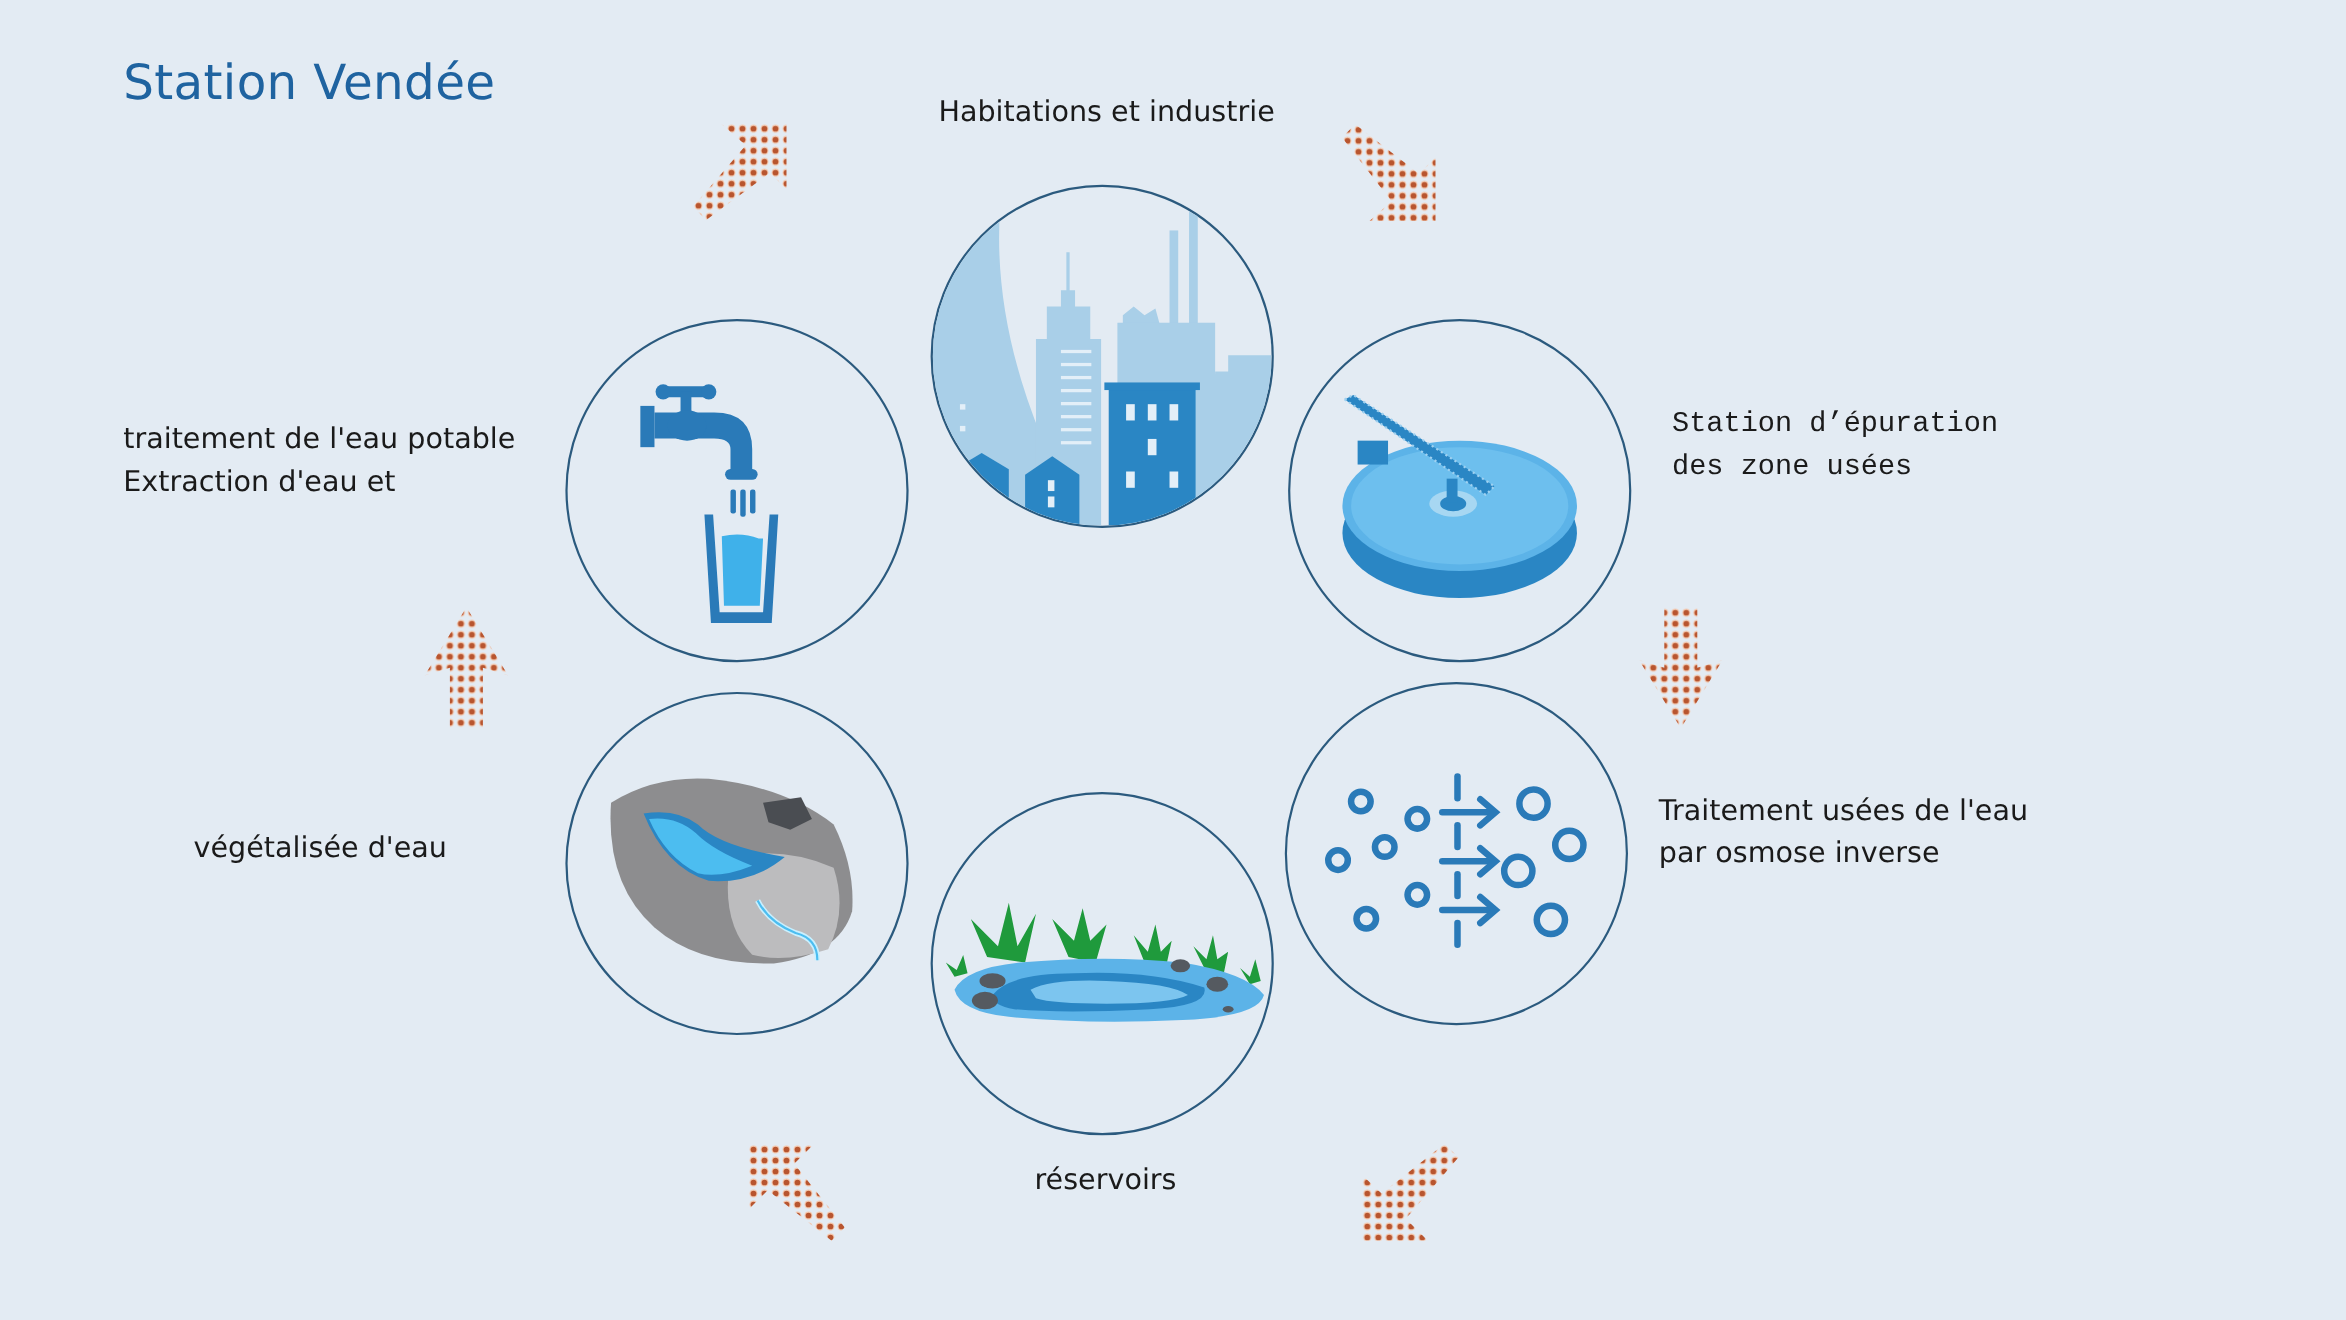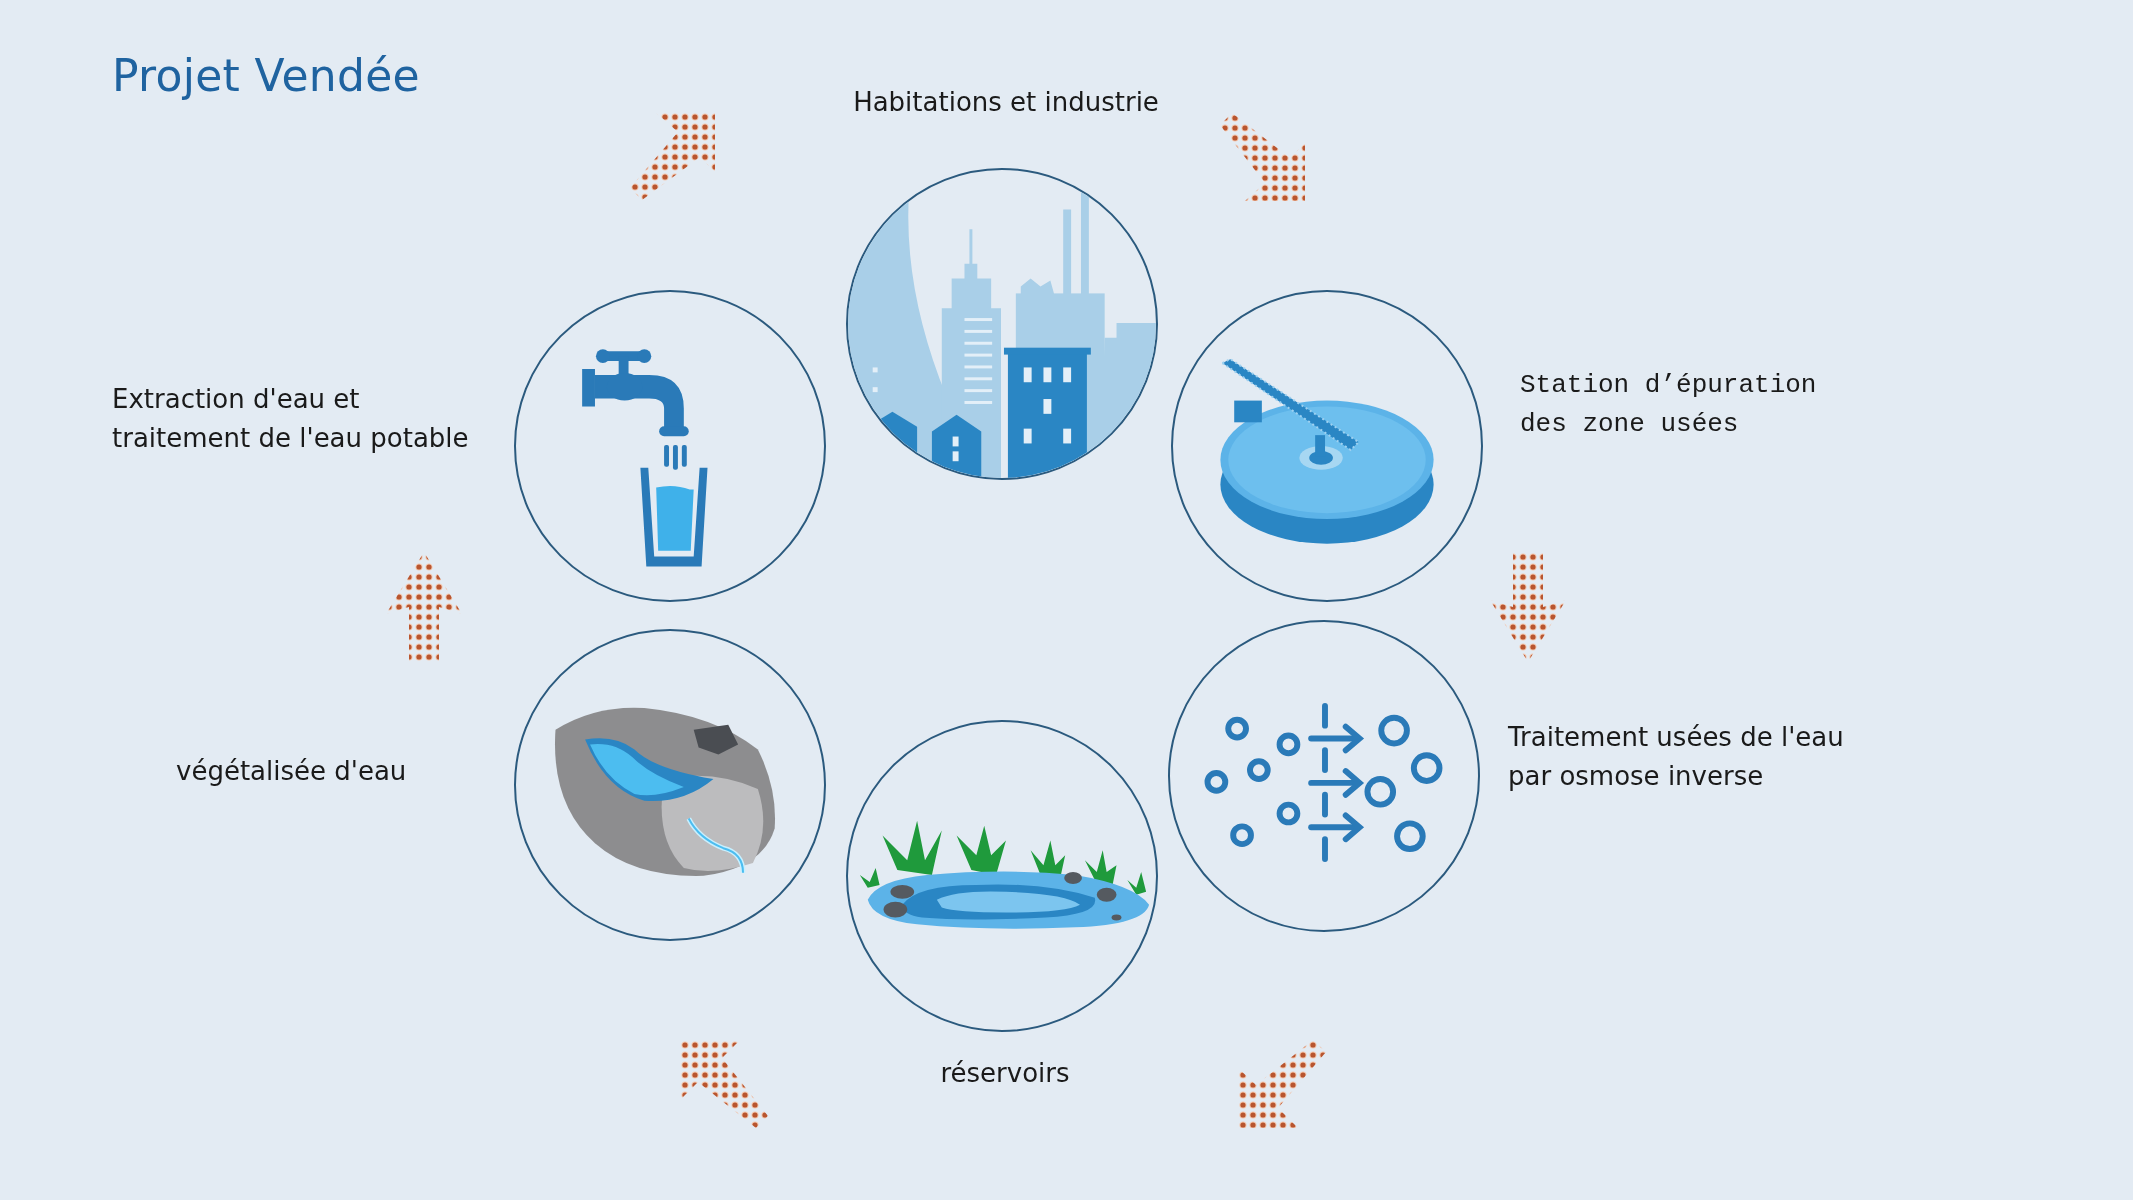--- a/index.html
+++ b/index.html
@@ -32,42 +32,42 @@
 
 <svg width="0" height="0" style="position:absolute">
   <defs>
     <pattern id="dots" x="0" y="0" width="10" height="10" patternUnits="userSpaceOnUse">
       <circle cx="5" cy="5" r="3.6" fill="#f4c7ad"></circle>
       <circle cx="5" cy="5" r="2.6" fill="#b8552f"></circle>
     </pattern>
   </defs>
 </svg>
 
-<div class="title">Projet Vendée</div>
+<div class="title">Station Vendée</div>
 
 <div class="label center" style="left:806px; top:83px; width:400px;">
   <span>Habitations et industrie</span>
 </div>
 <div class="label" style="left:1520px; top:366px;font-family:Liberation Mono, monospace;">
   <span>Station d’épuration</span>
   <span>des zone usées</span>
 </div>
 <div class="label" style="left:1508px; top:718px;">
   <span>Traitement usées de l'eau</span>
   <span>par osmose inverse</span>
 </div>
 <div class="label center" style="left:755px; top:1054px; width:500px;">
   <span>réservoirs</span>
 </div>
 <div class="label" style="left:176px; top:752px;">
   <span>végétalisée d'eau</span>
 </div>
 <div class="label" style="left:112px; top:380px;">
+  <span>traitement de l'eau potable</span>
   <span>Extraction d'eau et</span>
-  <span>traitement de l'eau potable</span>
 </div>
 
 <div class="circle" style="left:846px; top:168px;">
   <svg viewBox="0 0 312 312">
     <g fill="#a9cfe8">
       <path d="M0 20 Q40 10 62 20 Q55 120 100 230 L100 312 L0 312 Z"></path>
       <path d="M105 110 L118 110 L118 95 L123 95 L123 60 L126 60 L126 95 L131 95 L131 110 L145 110 L145 140 L155 140 L155 312 L95 312 L95 140 L105 140 Z"></path>
       <path d="M175 118 L185 110 L195 118 L205 112 L210 130 L175 130 Z"></path>
       <rect x="218" y="40" width="8" height="180"></rect>
       <rect x="236" y="8" width="8" height="210"></rect>

